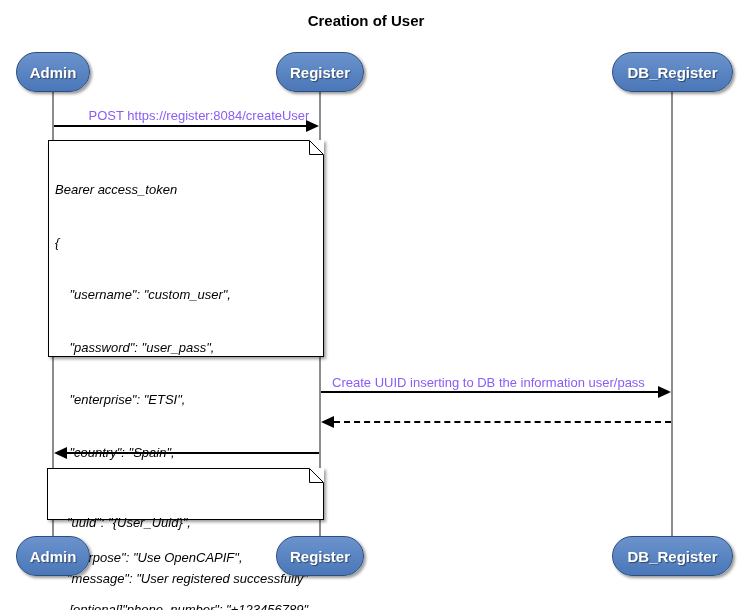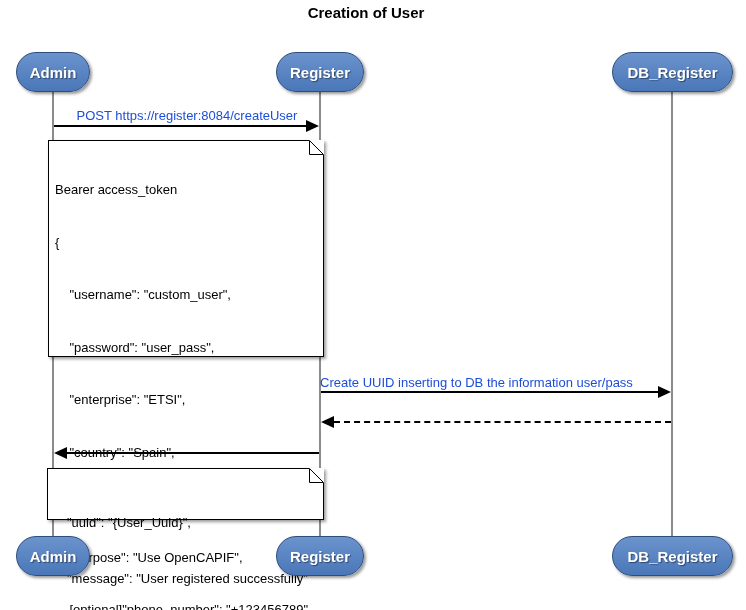--- a/index.html
+++ b/index.html
@@ -2,21 +2,21 @@
 <html><head>
 <meta charset="utf-8">
 <style>
   * { margin:0; padding:0; box-sizing:border-box; }
   html,body { background:#fff; }
   .diagram {
     position:relative; width:746px; height:610px; background:#ffffff;
     font-family:"Liberation Sans", sans-serif; color:#000; overflow:hidden;
   }
   .title {
-    position:absolute; top:4px; left:0; width:732px; text-align:center;
+    position:absolute; top:12px; left:0; width:732px; text-align:center;
     font-size:15px; font-weight:bold; color:#000;
   }
   .lifeline {
     position:absolute; top:92px; height:445px; width:2px; background:#8c8c8c;
     z-index:0;
   }
   .actor {
     position:absolute; height:40px; z-index:3;
     background:linear-gradient(180deg,#6b93cd 0%, #4a77b8 100%);
     border:1px solid #2d4d7f; border-radius:20px;
@@ -24,26 +24,26 @@
     display:flex; align-items:center; justify-content:center;
     color:#fff; font-size:15px; font-weight:bold;
     text-shadow:1px 1px 1px rgba(0,0,0,0.45);
   }
   .msg-line { position:absolute; height:0; border-top:2px solid #000; z-index:2; }
   .msg-line.dashed { border-top-style:dashed; }
   .head { position:absolute; width:0; height:0; border-style:solid; z-index:2; }
   .head.right { border-width:6px 0 6px 13px; border-color:transparent transparent transparent #000; }
   .head.left  { border-width:6px 13px 6px 0; border-color:transparent #000 transparent transparent; }
   .msg-label {
-    position:absolute; text-align:center; font-size:13px; color:#1d4ed8;
-    white-space:nowrap; z-index:2;
+    position:absolute; text-align:center; font-size:13px; color:#8b5cf6;
+    white-space:nowrap; z-index:2;margin-left:12px;
   }
   .note {
     position:absolute; background:#fff; border:1px solid #000;
-    box-shadow:2px 2px 3px rgba(0,0,0,0.4); z-index:1;
+    box-shadow:2px 2px 3px rgba(0,0,0,0.4); z-index:1;font-style:italic;
   }
   .note .ear-mask {
     position:absolute; top:-1px; right:-1px; width:15px; height:15px; background:#fff;
   }
   .note .ear { position:absolute; top:-1px; right:-1px; }
   .note-body { font-size:13px; line-height:17.5px; white-space:pre; }
   .note1 .note-body { padding:5px 6px; }
   .note2 .note-body { padding:8px 6px 6px 19px; line-height:18.5px; }
   .watermark {
     position:absolute; top:584px; right:5px; font-size:15px; color:#111;

